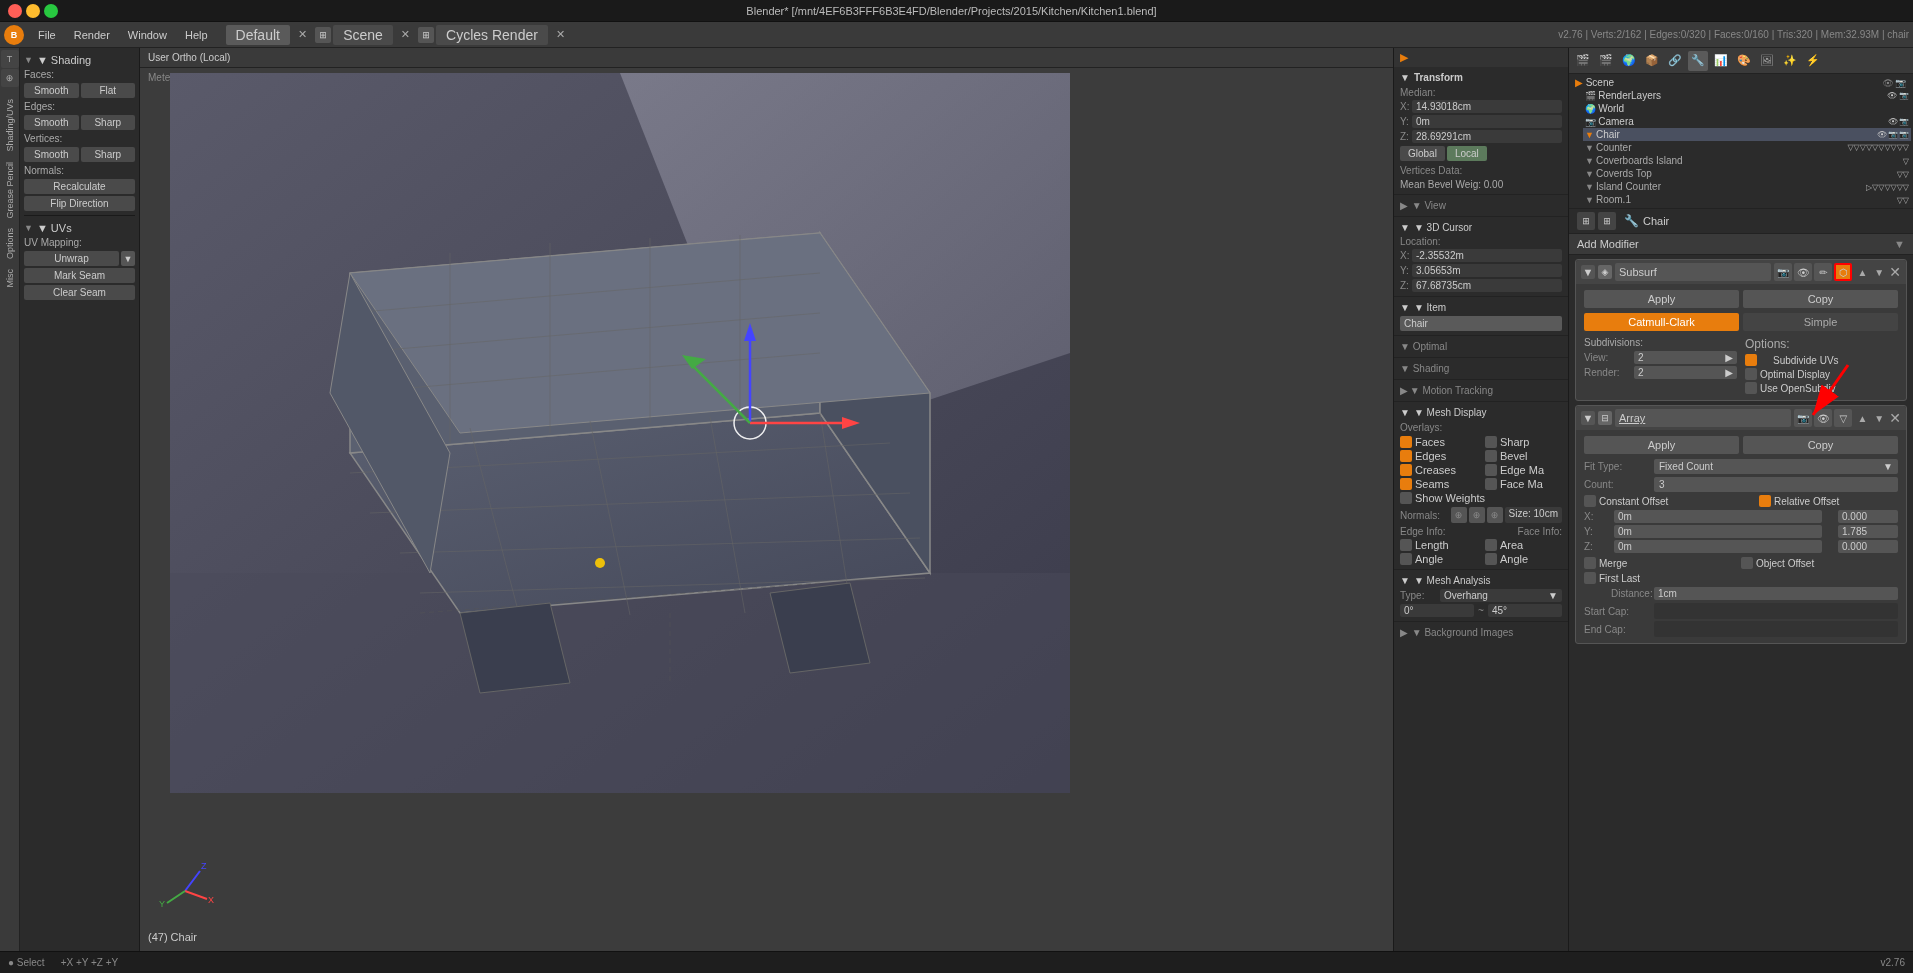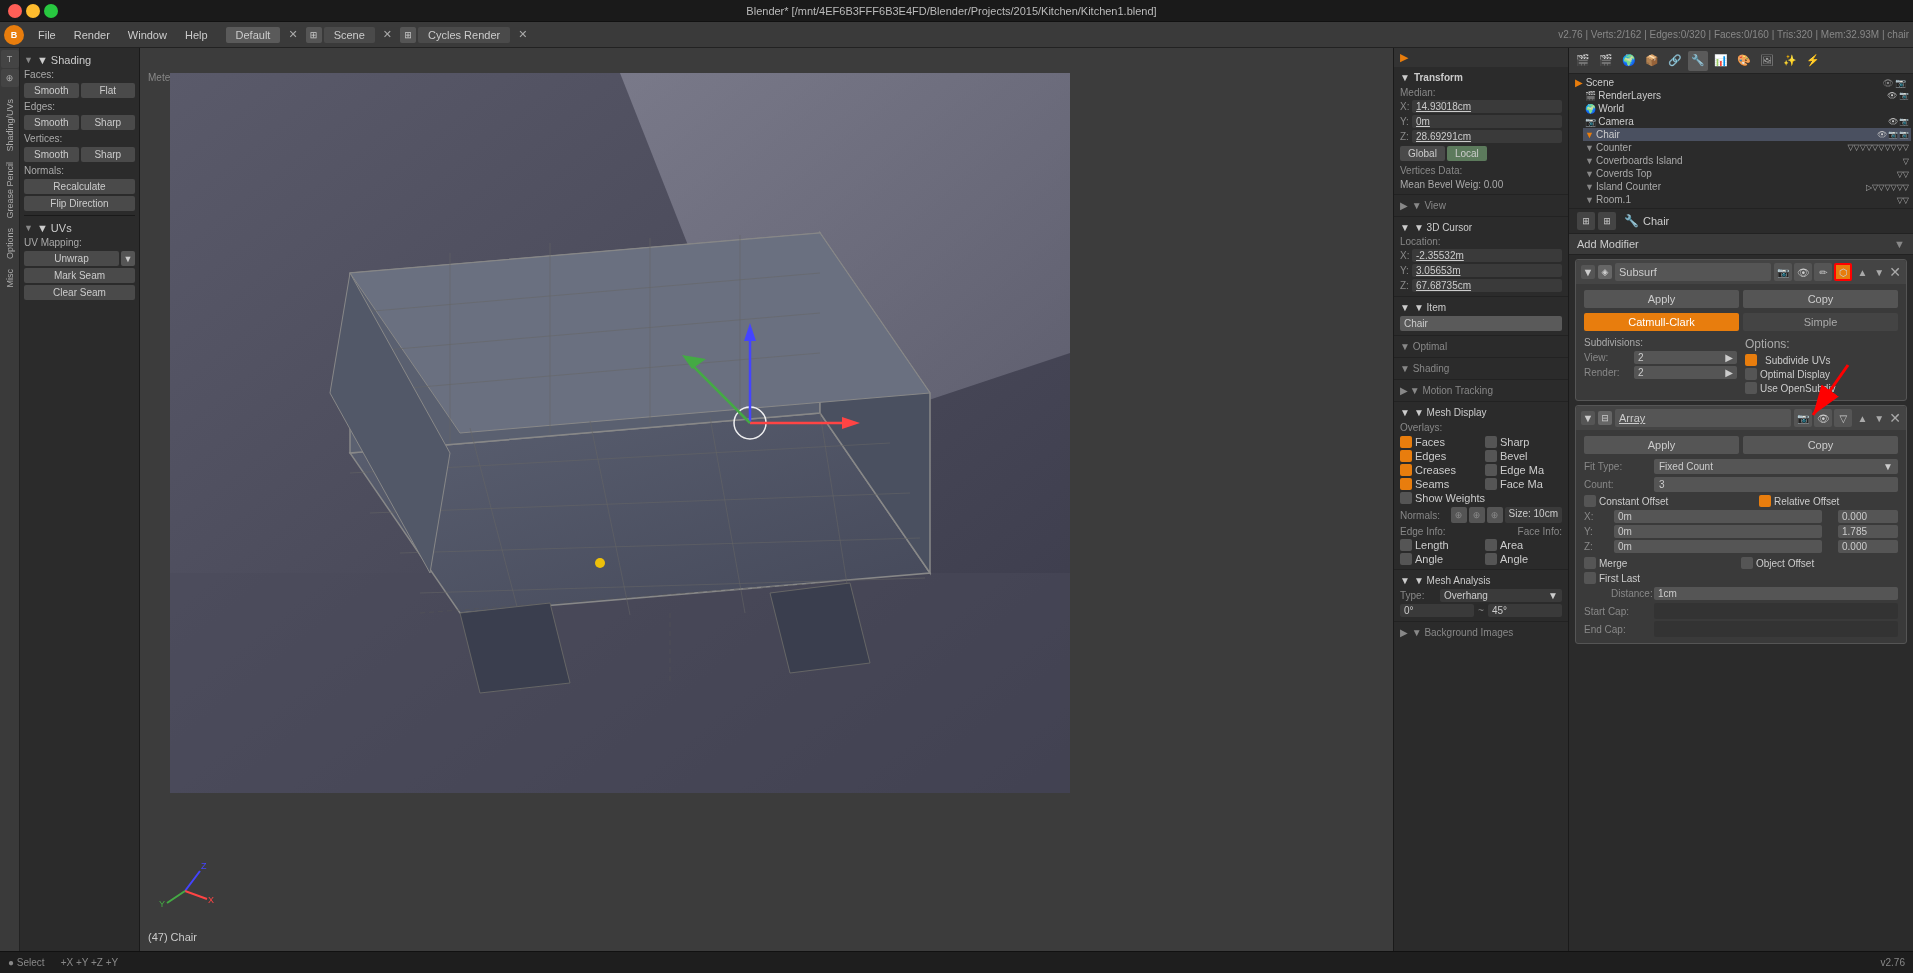--- a/index.html
+++ b/index.html
@@ -52,21 +52,21 @@
       border-radius: 50%;
       display: flex; align-items: center; justify-content: center;
       font-size: 9px; font-weight: bold; color: white;
       margin-right: 4px;
     }
     .tab-bar {
       display: flex; align-items: center; gap: 2px; margin-left: 8px;
     }
     .tab {
       padding: 2px 10px; background: #4a4a4a; border-radius: 2px;
-      cursor: pointer; font-size: 11px; color: #ccc;
+      cursor: pointer; font-size: 14px; color: #ccc;
     }
     .tab.active { background: #5a5a5a; }
     .tab-add { padding: 2px 6px; cursor: pointer; color: #aaa; }
 
     
     .main-layout {
       display: flex;
       height: calc(973px - 48px - 22px);
     }
     .side-icon {
@@ -167,21 +167,21 @@
     }
     .n-section {
       margin: 2px 0;
     }
     .n-field-row {
       display: flex; align-items: center; padding: 1px 6px; font-size: 10px;
     }
     .n-field-key { width: 12px; color: #888; }
     .n-field-val {
       flex: 1; background: #3a3a3a; border-radius: 2px;
-      padding: 1px 4px; color: #ccc; text-decoration: underline;
+      padding: 1px 4px; color: #ccc;
     }
     .right-col-2 {
       width: 345px;
       overflow-y: auto;
       border-left: 1px solid #1a1a1a;
     }
   </style>
 </head>
 <body>
 
@@ -265,20 +265,23 @@
       <button class="props-btn" style="flex:2;">Unwrap</button>
       <div style="width:14px;background:#555;border-radius:2px;display:flex;align-items:center;justify-content:center;cursor:pointer;font-size:9px;">▼</div>
     </div>
     <div style="margin:2px 0;">
       <button class="props-btn" style="width:100%;margin-bottom:2px;">Mark Seam</button>
       <button class="props-btn" style="width:100%;">Clear Seam</button>
     </div>
   </div>
 
   <div class="viewport">
+    <div class="viewport-header">
+      <span>User Ortho (Local)</span>
+    </div>
     <div class="viewport-info">Meters</div>
 
     <svg width="900" height="720" style="position:absolute;top:25px;left:30px;">
 
       <defs>
         <linearGradient id="bgGrad" x1="0%" y1="0%" x2="100%" y2="100%">
           <stop offset="0%" style="stop-color:#5a5a6a;stop-opacity:1"></stop>
           <stop offset="100%" style="stop-color:#3a3a4a;stop-opacity:1"></stop>
         </linearGradient>
         <linearGradient id="chairGrad" x1="0%" y1="0%" x2="100%" y2="100%">
@@ -718,21 +721,21 @@
               <div style="display:flex;align-items:center;font-size:10px;">
                 <span style="color:#888;width:50px;">Render:</span>
                 <div style="flex:1;background:#555;border-radius:2px;padding:1px 4px;color:#ccc;display:flex;justify-content:space-between;">
                   <span>2</span>
                     <span>▶</span>
                 </div>
               </div>
             </div>
             <div style="flex:1;">
               <div style="font-size:12px;color:#aaa;margin-bottom:3px;">Options:</div>
-              <div style="display:flex;align-items:center;gap:8px;margin-bottom:2px;font-size:10px;">
+              <div style="display:flex;align-items:center;gap:16px;margin-bottom:2px;font-size:10px;">
                 <div style="width:12px;height:12px;background:#e87d0d;border-radius:2px;cursor:pointer;"></div>
                 <span>Subdivide UVs</span>
               </div>
               <div style="display:flex;align-items:center;gap:3px;margin-bottom:2px;font-size:10px;">
                 <div style="width:12px;height:12px;background:#555;border-radius:2px;cursor:pointer;"></div>
                 <span>Optimal Display</span>
               </div>
               <div style="display:flex;align-items:center;gap:3px;font-size:10px;">
                 <div style="width:12px;height:12px;background:#555;border-radius:2px;cursor:pointer;"></div>
                 <span>Use OpenSubdiv</span>

